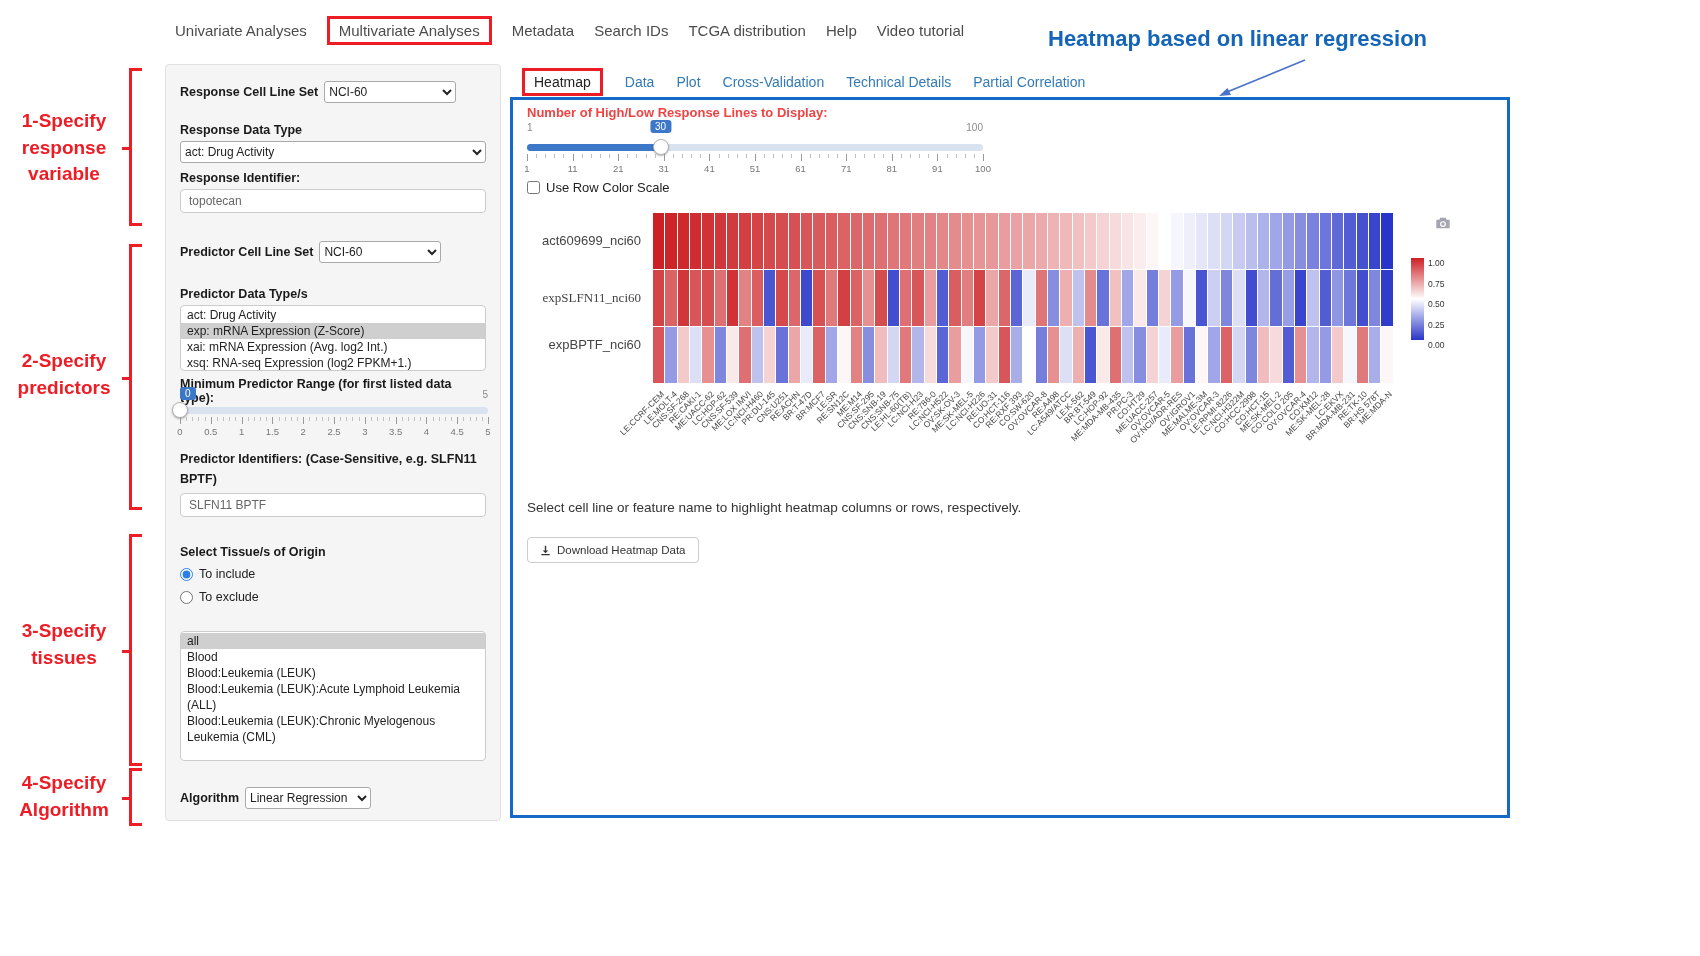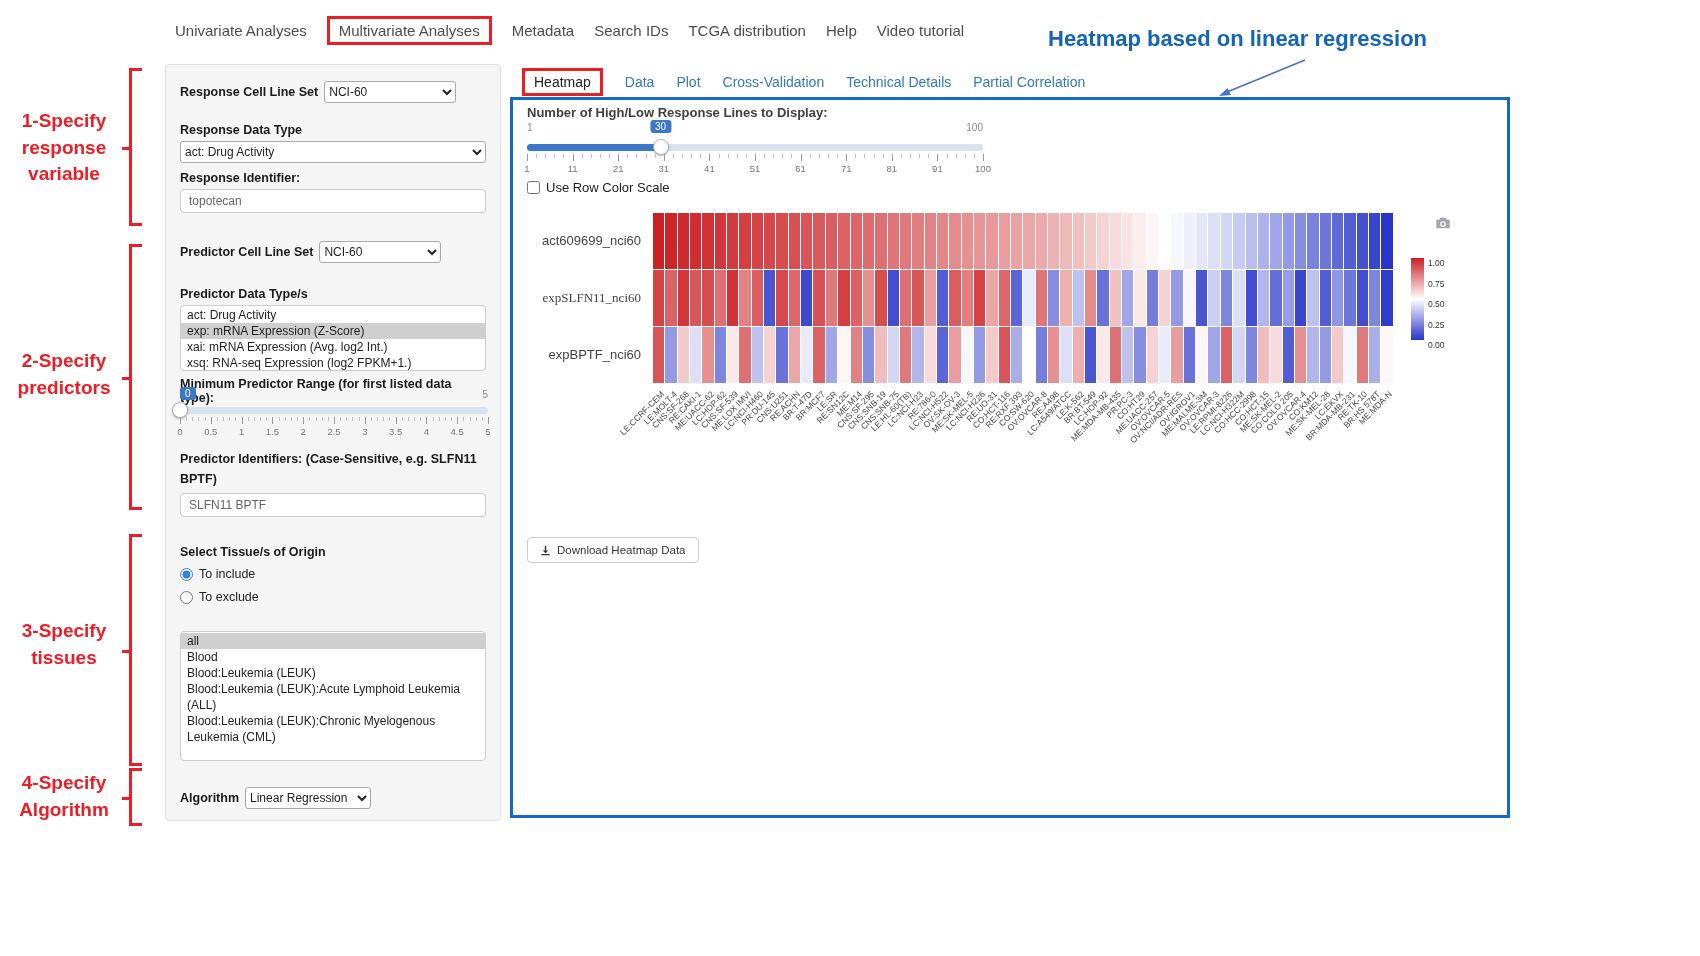--- a/index.html
+++ b/index.html
@@ -60,21 +60,21 @@
   .irs.mini .irs-max { top:-2px; }
   .irs.mini .irs-grid { top:26px; }
 
   
   .tabs { position:absolute; left:522px; top:68px; display:flex; align-items:center; gap:22px; font-size:14px; }
   .tab { color:#337ab7; cursor:pointer; white-space:nowrap; }
   .tab.active { color:#222; border:3px solid #ee1c25; padding:3px 9px; }
 
   
   .main-panel { position:absolute; left:510px; top:97px; width:1000px; height:721px; border:3px solid #1569c7; background:#fff; }
-  .sl-label { position:absolute; left:14px; top:5px; font-size:13px; font-weight:bold; color:#404040; }
+  .sl-label { position:absolute; left:14px; top:5px; font-size:13px; font-weight:bold; color:#ef4444; }
   .rowscale { position:absolute; left:14px; top:80px; display:flex; align-items:center; gap:6px; font-size:13px; color:#222; }
 
   .hm-grid { position:absolute; left:140px; top:113px; width:740px; height:170px; display:flex; flex-direction:column; gap:1px; }
   .hm-row { flex:1; display:flex; gap:1px; }
   .hm-cell { flex:1; }
   .hm-ylabels { position:absolute; left:0; top:113px; width:134px; height:170px; }
   .hm-ylabel { position:absolute; right:6px; width:128px; text-align:right; font-size:13px; color:#444; cursor:pointer; }
   .hm-xlabels { position:absolute; left:140px; top:287px; width:740px; height:85px; }
   .hm-xlabel { position:absolute; top:2px; white-space:nowrap; font-size:8.5px; color:#444; transform:translateX(-100%) rotate(-45deg); transform-origin:100% 0; cursor:pointer; }
 
@@ -357,21 +357,21 @@
   </div>
 
   <label class="rowscale">
     <input type="checkbox" style="">
     <span>Use Row Color Scale</span>
   </label>
 
   <div class="hm-ylabels">
       <div class="hm-ylabel" style="top: 20px;">act609699_nci60</div>
       <div class="hm-ylabel" style="top: 77px; font-family: Liberation Serif, serif;">expSLFN11_nci60</div>
-      <div class="hm-ylabel" style="top: 134px; padding-left: 34px;">expBPTF_nci60</div>
+      <div class="hm-ylabel" style="top: 124px; padding-left: 34px;">expBPTF_nci60</div>
     </div>
   <div class="hm-grid">
       <div class="hm-row">
         <div class="hm-cell" title="LE:CCRF-CEM / act609699_nci60: 1" style="background: rgb(204, 32, 36);"></div>
         <div class="hm-cell" title="LE:MOLT-4 / act609699_nci60: 0.99" style="background: rgb(205, 36, 40);"></div>
         <div class="hm-cell" title="CNS:SF-268 / act609699_nci60: 0.98" style="background: rgb(206, 41, 45);"></div>
         <div class="hm-cell" title="RE:CAKI-1 / act609699_nci60: 0.97" style="background: rgb(207, 45, 49);"></div>
         <div class="hm-cell" title="ME:UACC-62 / act609699_nci60: 0.96" style="background: rgb(208, 50, 54);"></div>
         <div class="hm-cell" title="LC:HOP-62 / act609699_nci60: 0.95" style="background: rgb(209, 54, 58);"></div>
         <div class="hm-cell" title="CNS:SF-539 / act609699_nci60: 0.94" style="background: rgb(210, 59, 62);"></div>
@@ -625,20 +625,21 @@
     <div class="cb-bar"></div>
     <div class="cb-ticks">
         <span class="cb-tick" style="top: 0px;">1.00</span>
         <span class="cb-tick" style="top: 20.5px;">0.75</span>
         <span class="cb-tick" style="top: 41px;">0.50</span>
         <span class="cb-tick" style="top: 61.5px;">0.25</span>
         <span class="cb-tick" style="top: 82px;">0.00</span>
       </div>
   </div>
 
+  <div class="hint">Select cell line or feature name to highlight heatmap columns or rows, respectively.</div>
 
   <button class="dl-btn">
     <svg width="11" height="11" viewBox="0 0 16 16">
         <path fill="#333" d="M7 1h2v7h3l-4 4-4-4h3V1zM2 13h12v2H2v-2z"></path>
       </svg>
     <span>Download Heatmap Data</span>
   </button>
 
 </section>
 

